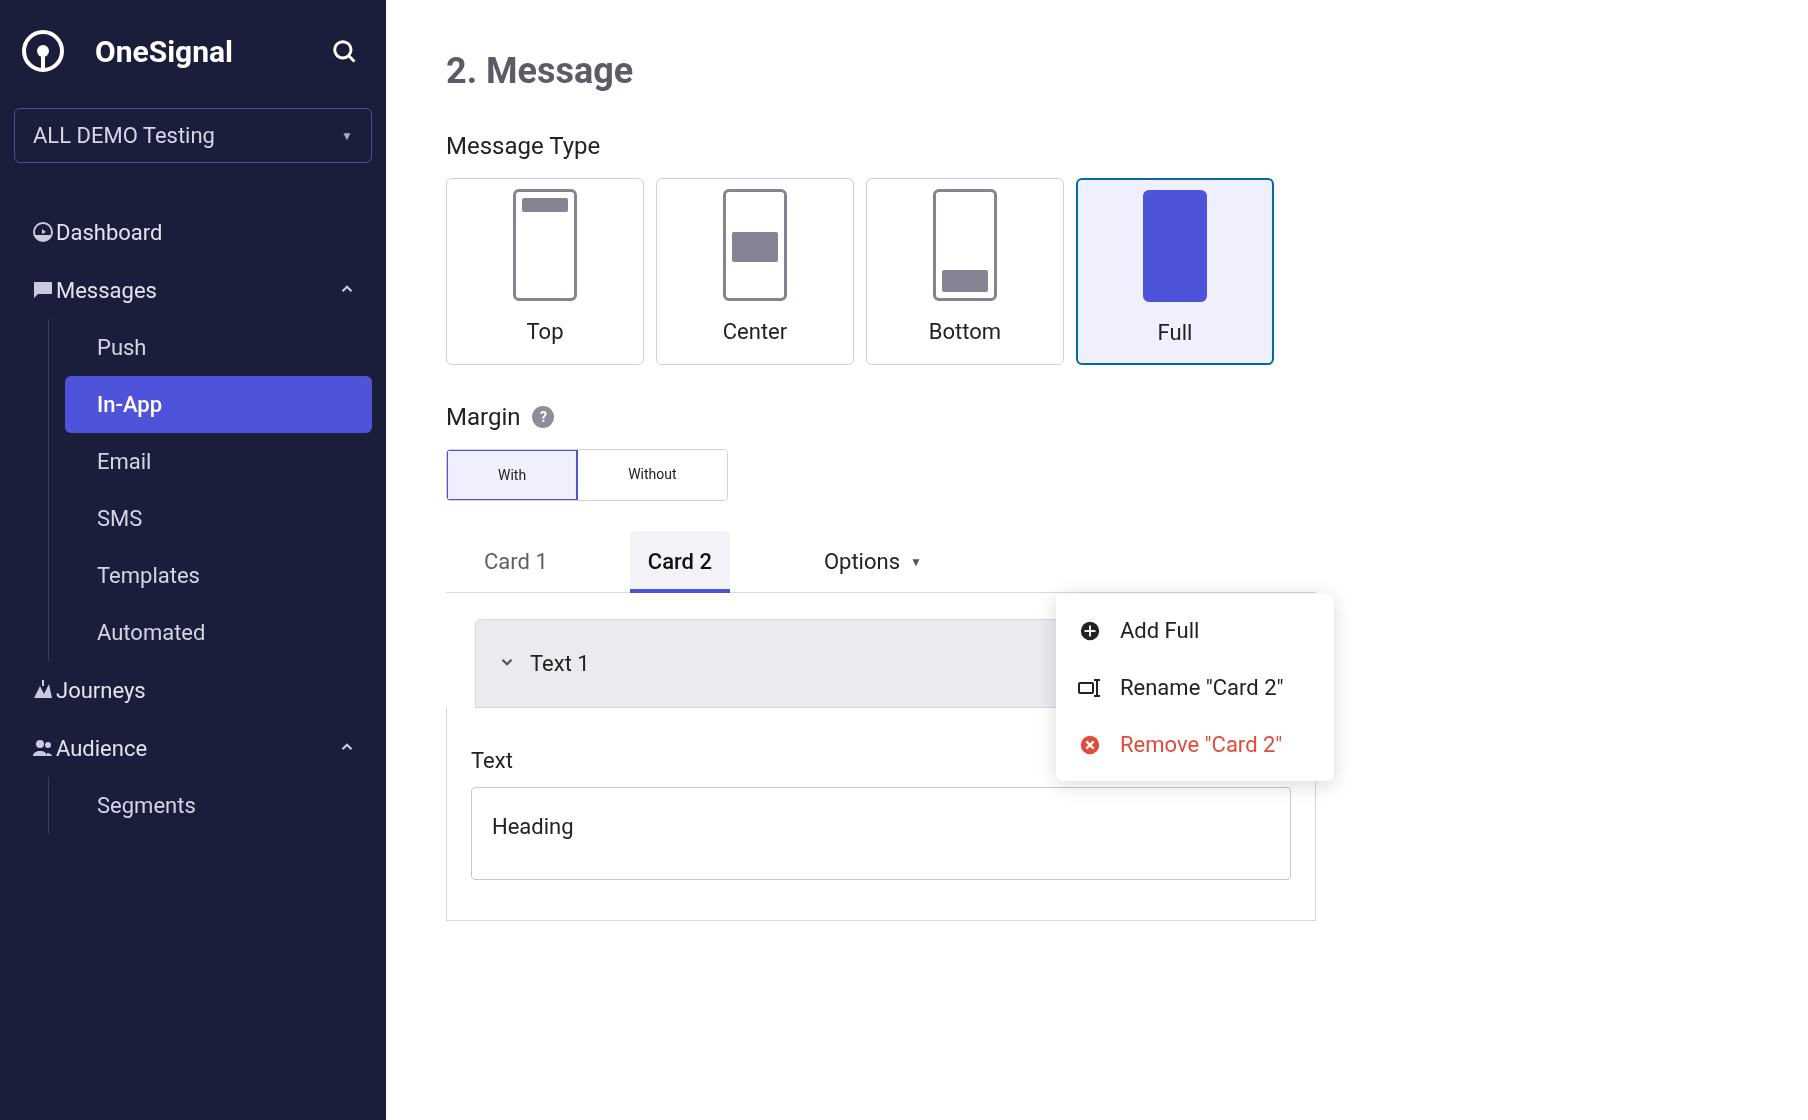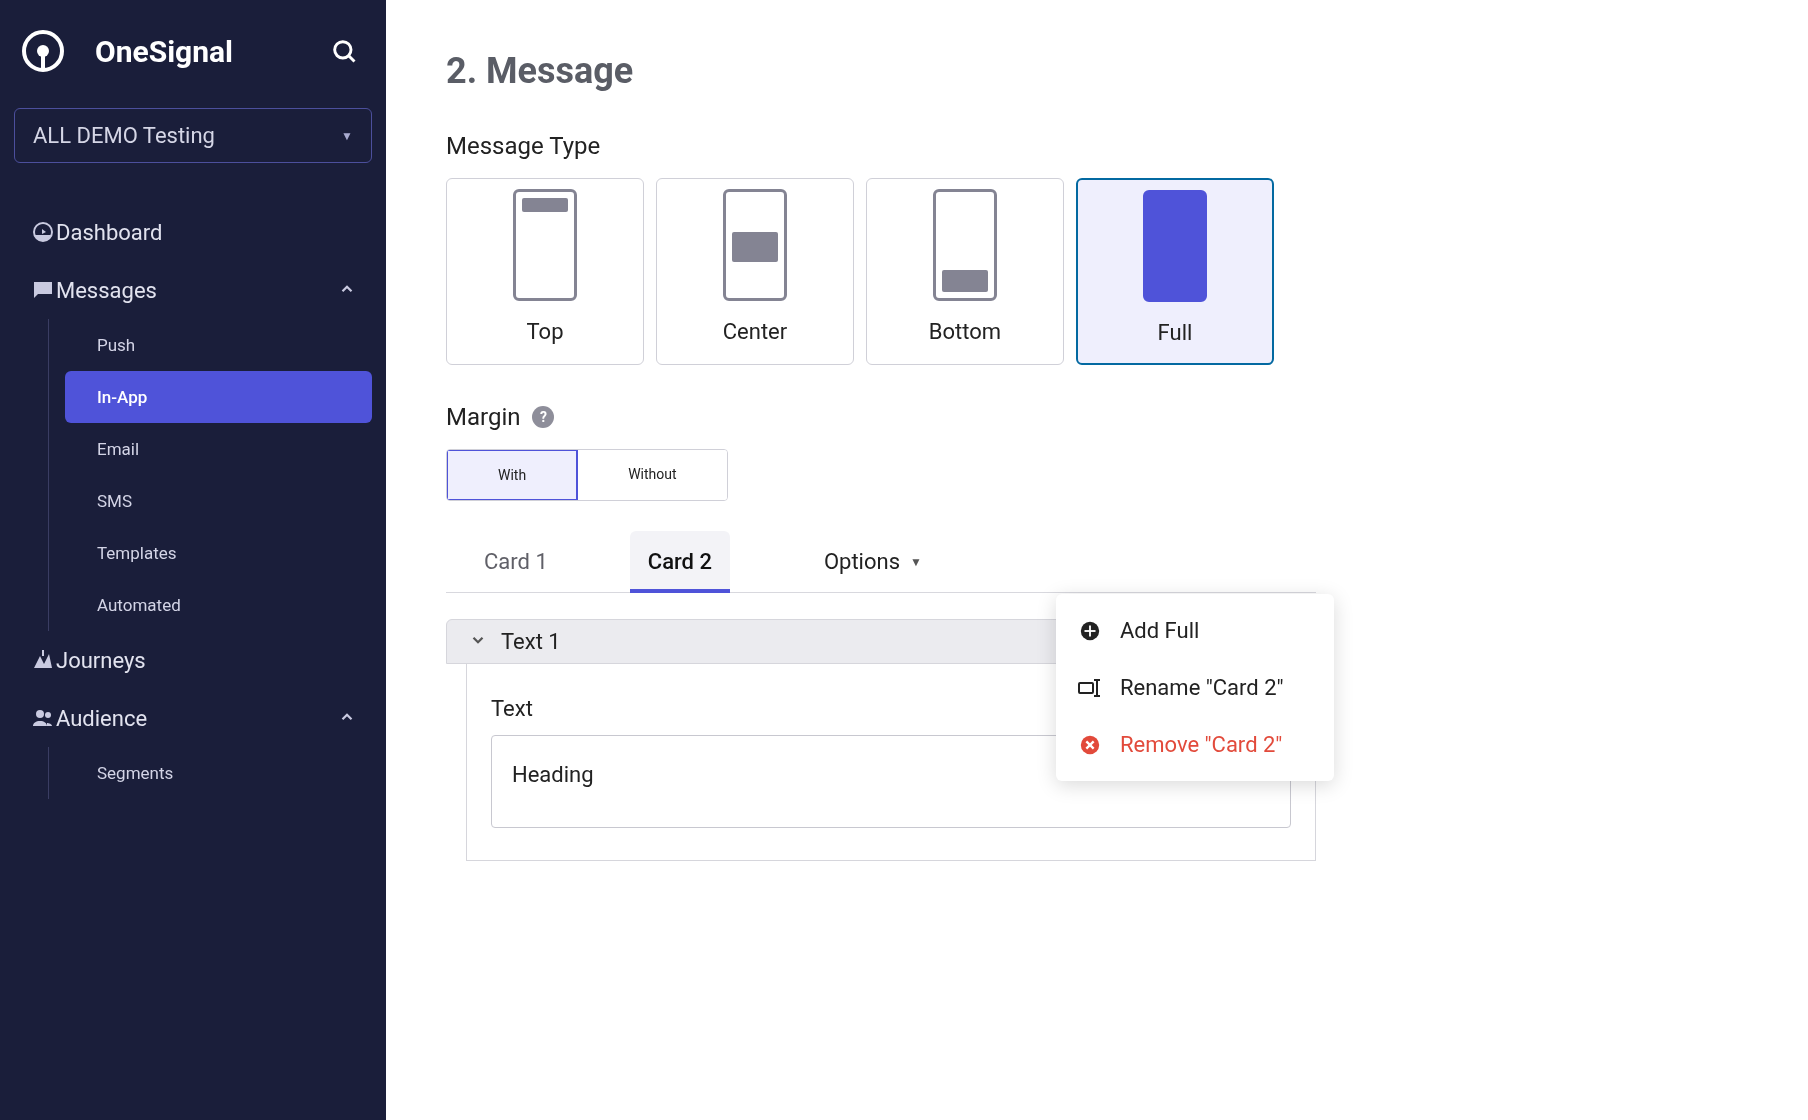--- a/index.html
+++ b/index.html
@@ -89,21 +89,21 @@
     color: #c9cae0;
   }
 
   .sub-items {
     position: relative;
     margin-left: 48px;
     border-left: 1px solid #3a3d63;
   }
   .sub-item {
     padding: 16px 20px 16px 32px;
-    font-size: 17px;
+    font-size: 22px;
     color: #d3d4e6;
     cursor: pointer;
     border-radius: 6px;
     margin: 0 14px 0 16px;
   }
   .sub-item.active {
     background: #4f53d9;
     color: #fff;
     font-weight: 500;
   }
@@ -261,43 +261,43 @@
   }
   .options-caret { font-size: 12px; color: #555; }
 
   .blocks {
     width: 870px;
   }
   .block-header {
     background: #ebebef;
     border: 1px solid #d6d6dc;
     border-radius: 6px 6px 0 0;
-    padding: 8px 22px;
+    padding: 30px 22px;
     display: flex;
     align-items: center;
     justify-content: space-between;
     font-size: 22px;
     color: #222;
+    margin-left: 29px;
   }
   .block-header-left {
     display: flex;
     align-items: center;
     gap: 14px;
   }
   .block-header-right {
     display: flex;
     align-items: center;
     gap: 16px;
     color: #8e8e9a;
   }
   .block-body {
     border: 1px solid #d6d6dc;
     border-top: none;
-    padding: 32px 24px;
-    margin-left: 20px;
+    padding: 40px 24px;
   }
   .block-sublabel {
     font-size: 22px;
     color: #222;
     margin-bottom: 14px;
   }
   .text-input {
     width: 100%;
     border: 1px solid #c8c8d0;
     border-radius: 4px;

